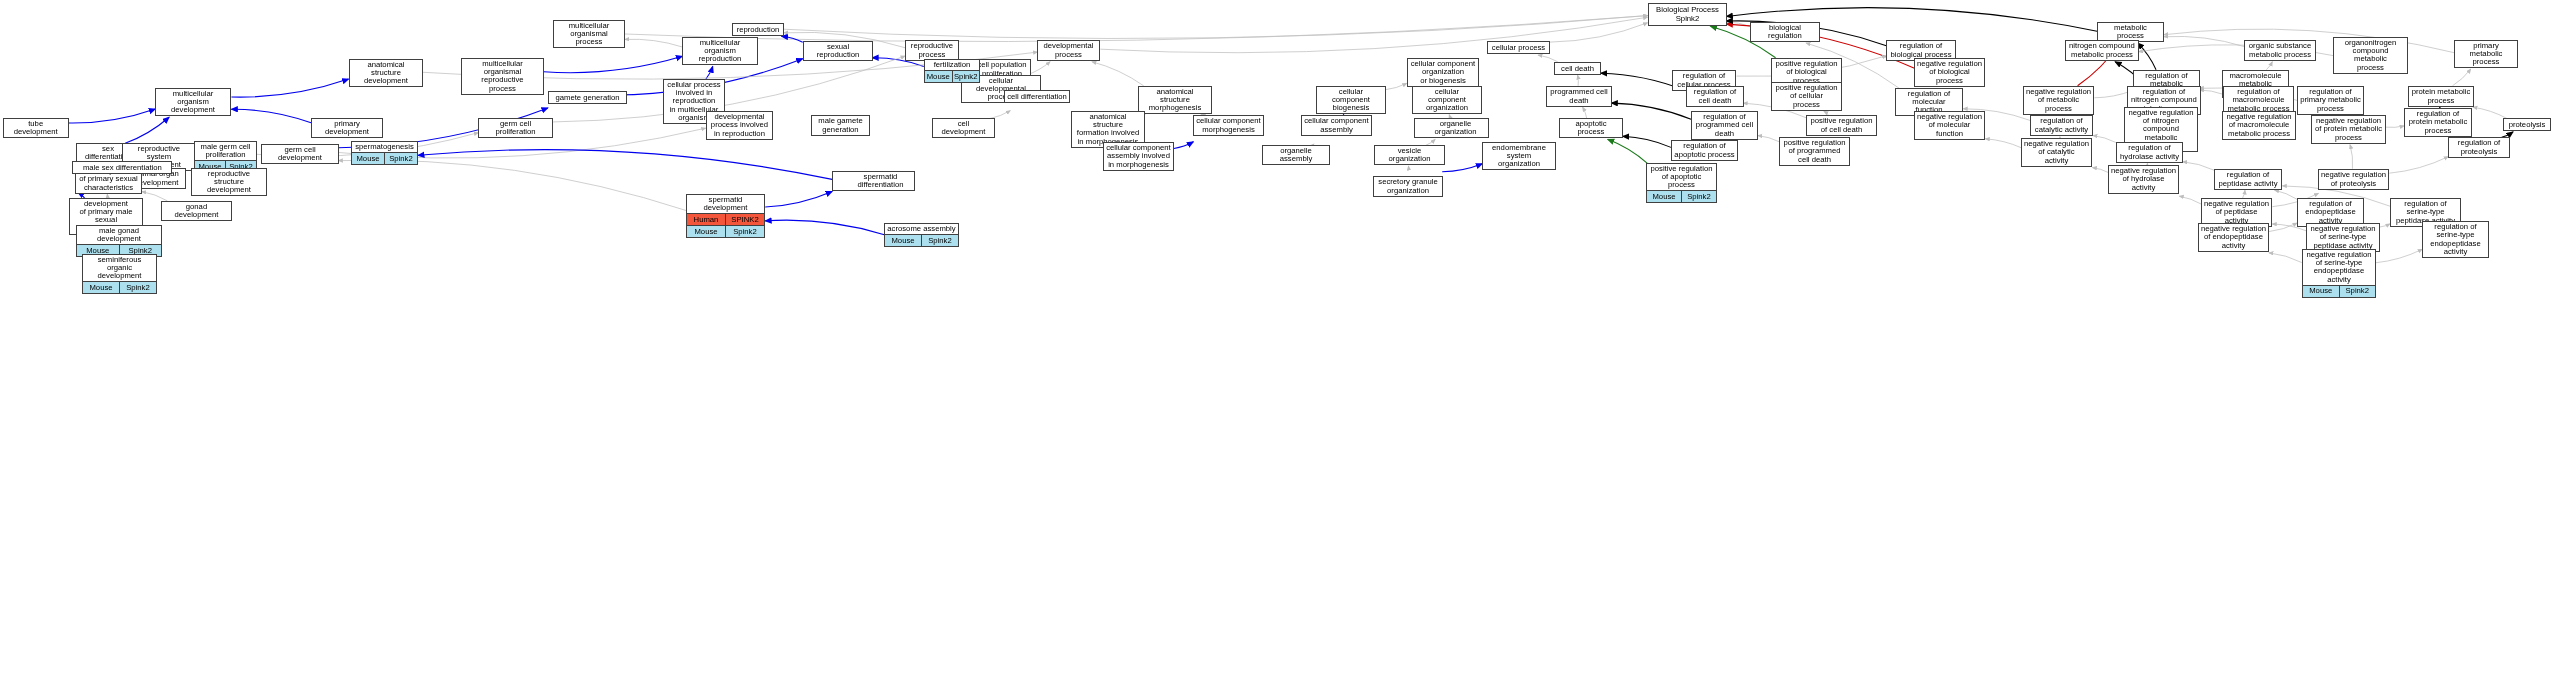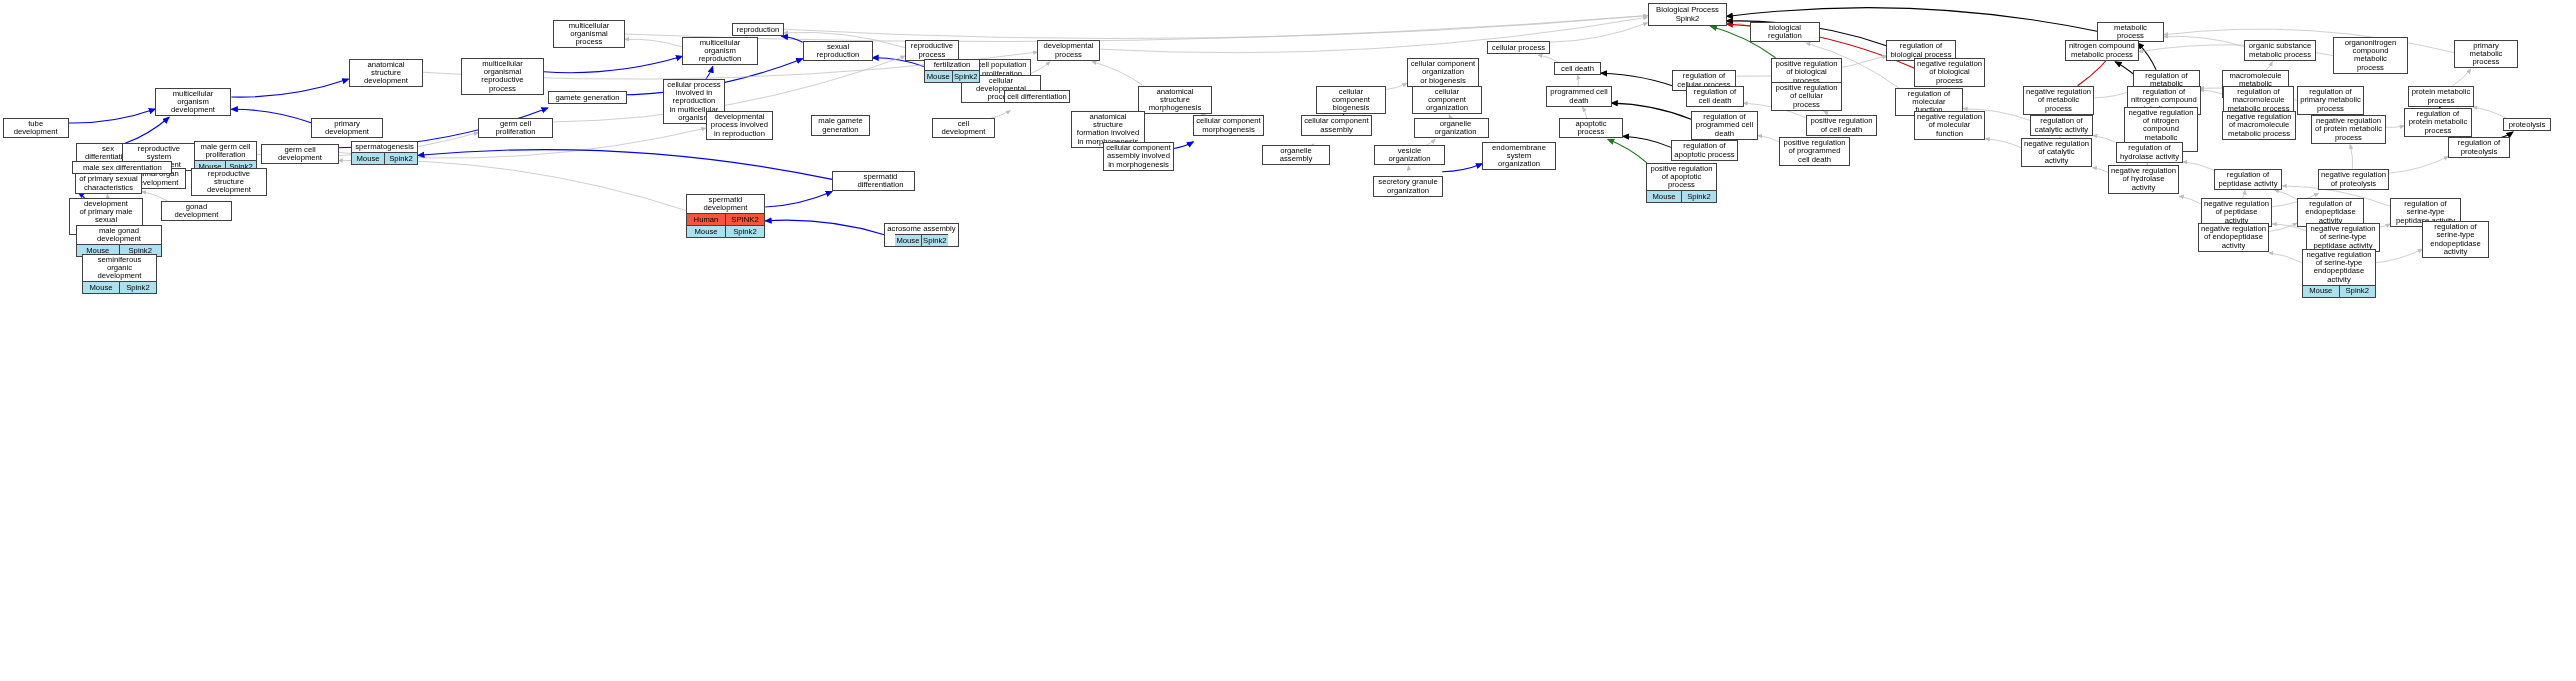--- a/index.html
+++ b/index.html
@@ -554,21 +554,21 @@
 serine-type
 peptidase activity</div>
       </div>
       <div class="node" style="left: 76px; top: 225px; width: 86px; min-height: 24px;">
         <div class="title">male gonad development</div>
         <div class="ann blue">
           <div>Mouse</div>
           <div>Spink2</div>
         </div>
       </div>
-      <div class="node" style="left: 884px; top: 223px; width: 75px; min-height: 24px; align-items: center;">
+      <div class="node" style="left: 884px; top: 223px; width: 75px; min-height: 24px;">
         <div class="title">acrosome assembly</div>
         <div class="ann blue">
           <div>Mouse</div>
           <div>Spink2</div>
         </div>
       </div>
       <div class="node" style="left: 2198px; top: 223px; width: 71px; min-height: 29px;">
         <div class="title">negative regulation
 of endopeptidase
 activity</div>

